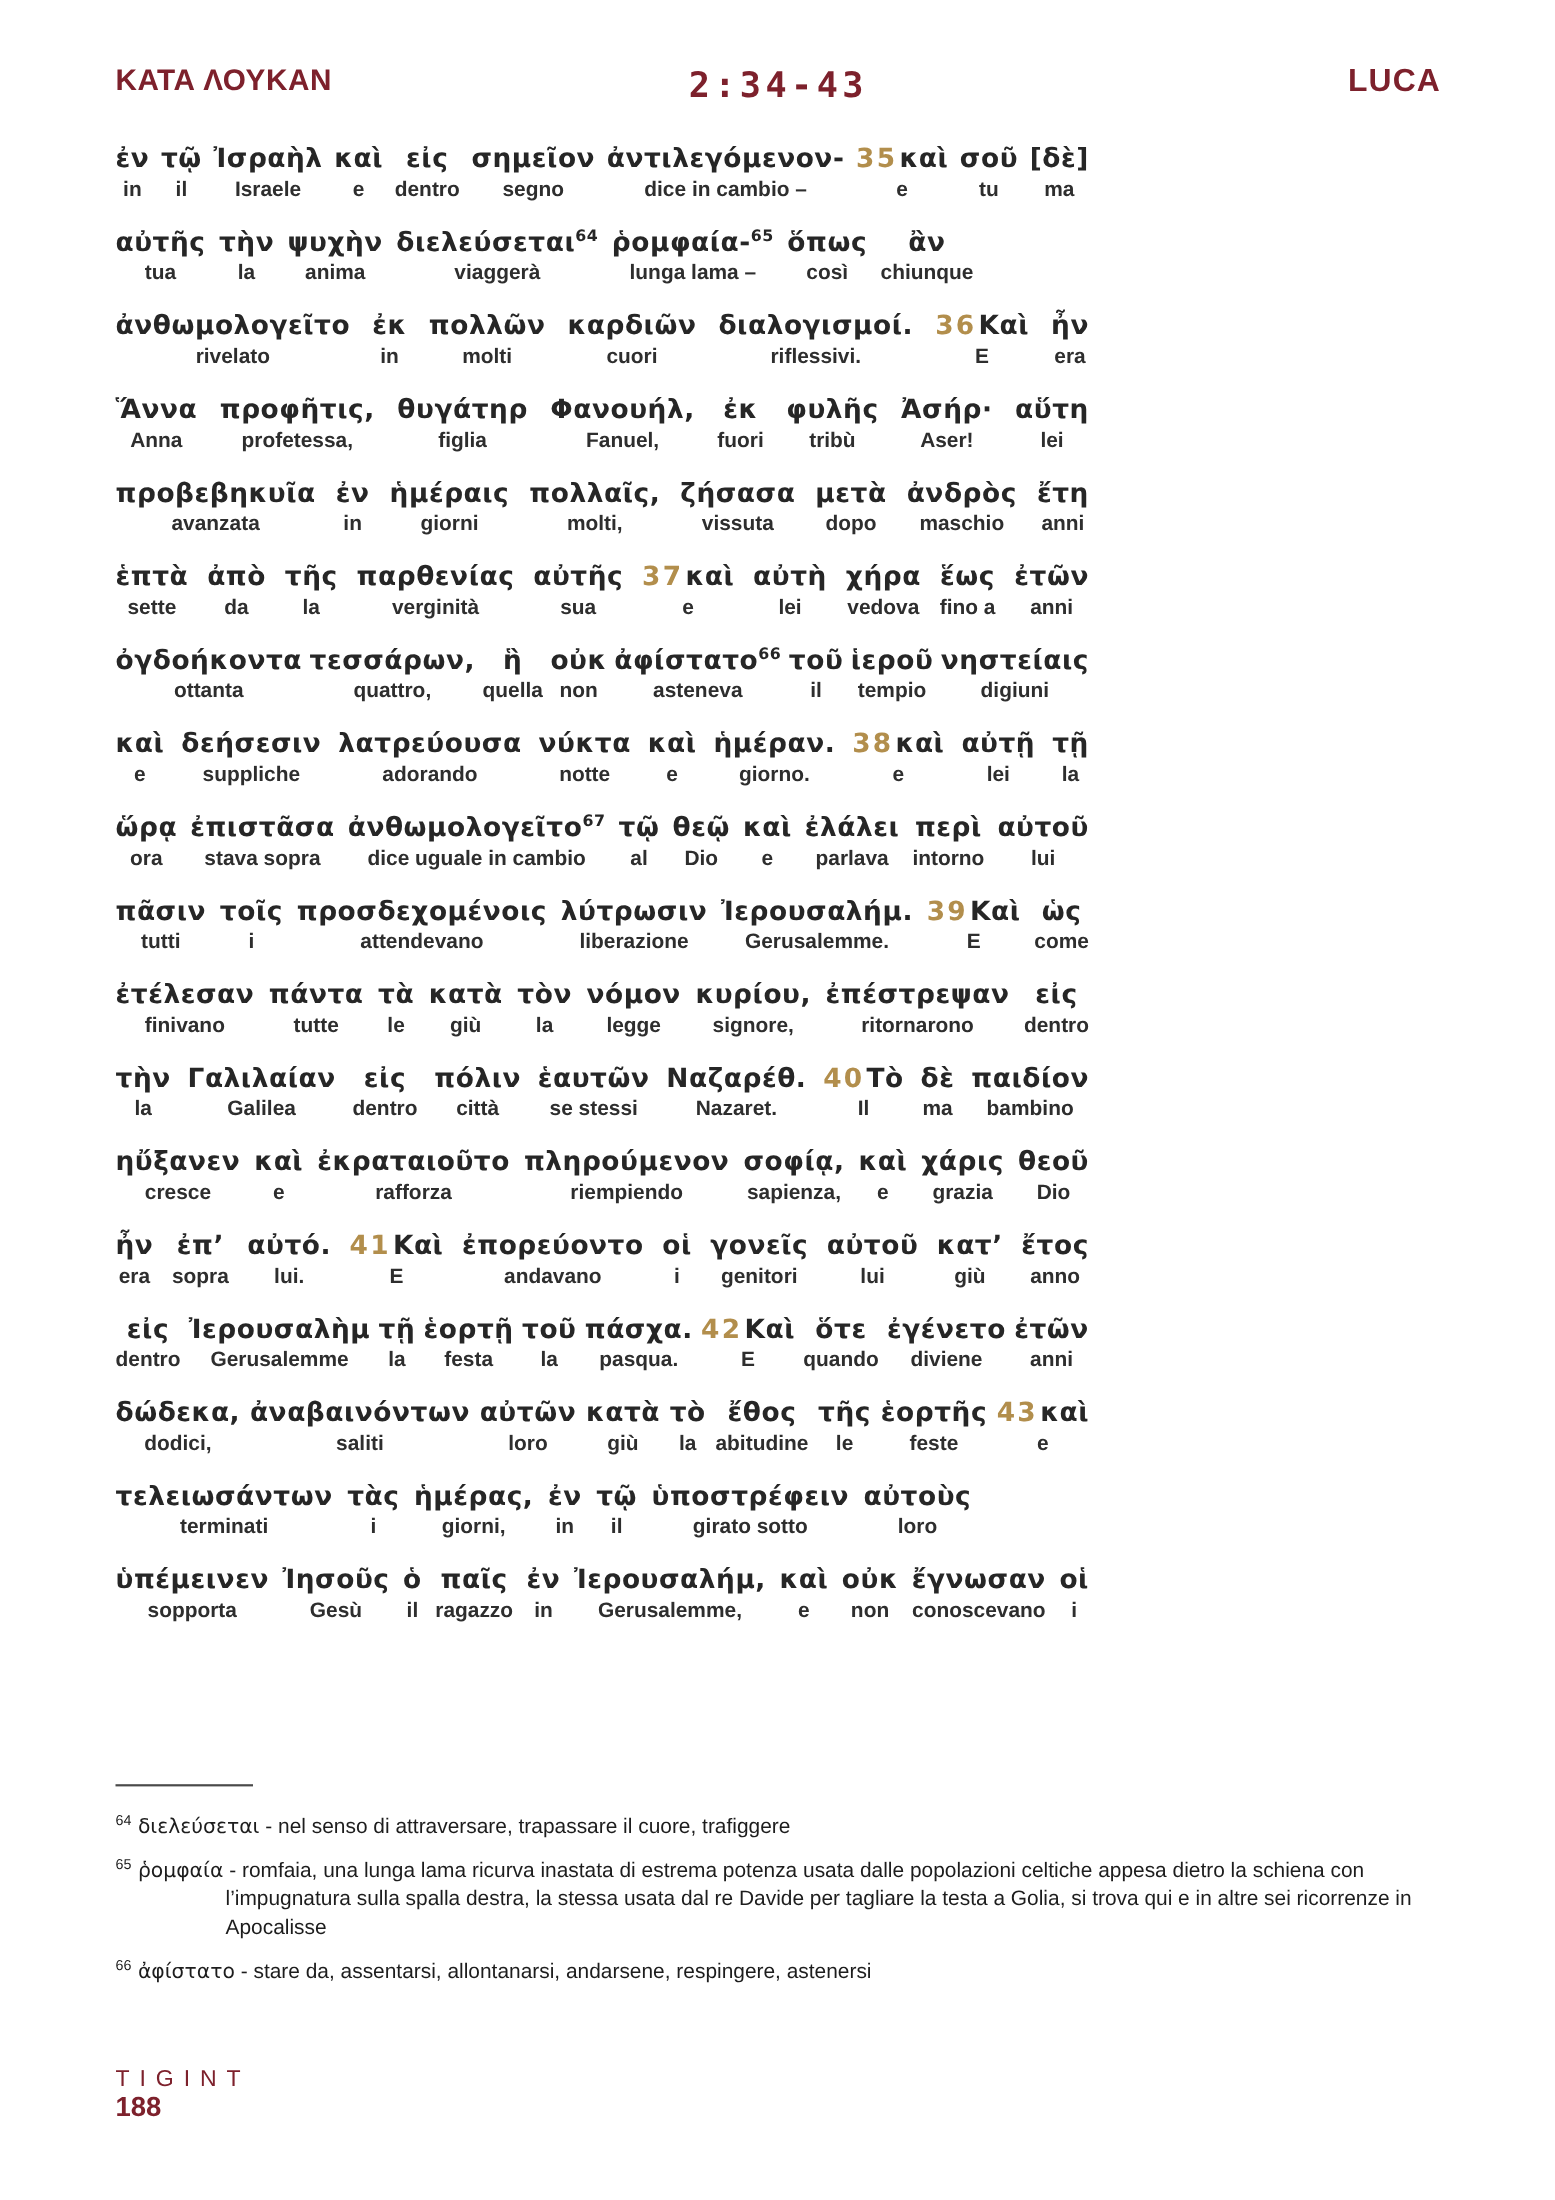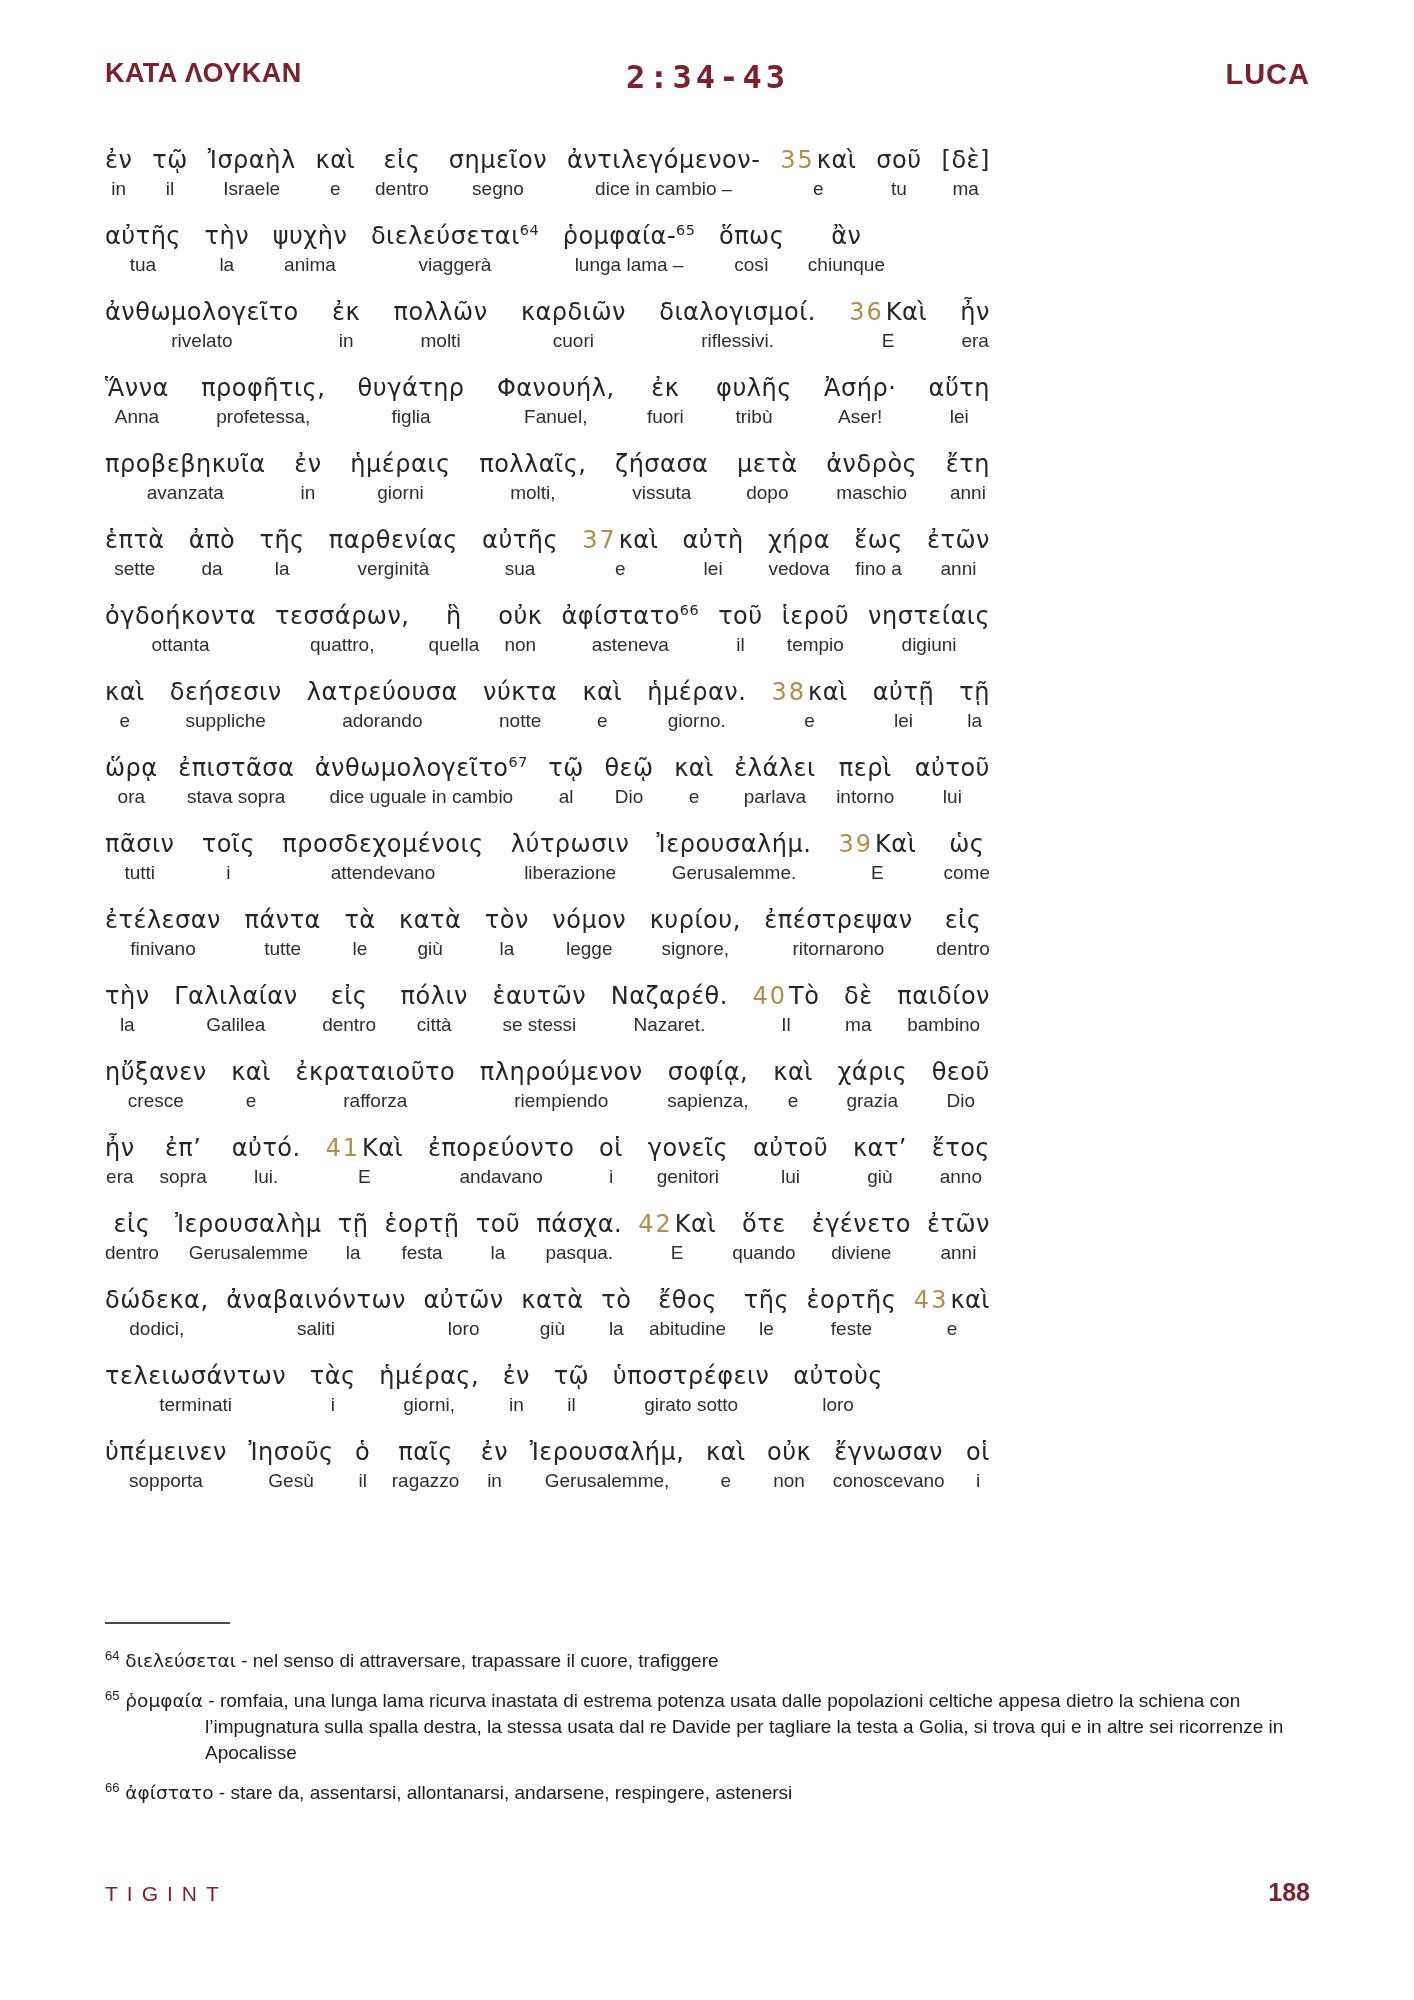--- a/index.html
+++ b/index.html
@@ -12,39 +12,39 @@
   body{font-family:"Liberation Sans",sans-serif;color:var(--ink);}
   .page{position:relative;width:1414px;height:1848px;padding:58px 104px 0 105px;}
 
   
   header{position:relative;height:40px;}
   .h-left{position:absolute;left:0;top:0;font-weight:bold;font-size:27px;color:var(--maroon);letter-spacing:.5px;}
   .h-center{position:absolute;left:50%;top:0;transform:translateX(-50%);font-weight:bold;font-size:32px;color:var(--maroon);letter-spacing:4px;font-family:"DejaVu Sans Mono",monospace;}
   .h-right{position:absolute;right:0;top:0;font-weight:bold;font-size:29px;color:var(--maroon);letter-spacing:1px;}
 
   
-  .interlinear{width:885px;margin-top:46px;}
+  .interlinear{width:885px;margin-top:30px;font-weight:bold;}
   .iline{display:flex;justify-content:space-between;align-items:flex-start;margin-bottom:19px;}
   .iline:nth-child(2){width:780px;}
   .iline:nth-child(17){width:778px;}
   .wpair{display:flex;flex-direction:column;align-items:center;}
   .greek{font-family:"DejaVu Sans",sans-serif;font-size:24px;line-height:32px;letter-spacing:.5px;color:#262626;white-space:nowrap;}
   .gloss{font-size:19px;line-height:25px;color:var(--ink);white-space:nowrap;}
   .verse{color:var(--gold);letter-spacing:2px;margin-right:2px;}
   sup.fnref{font-size:60%;vertical-align:super;line-height:0;}
 
   
   .fnsection{position:absolute;left:105px;right:104px;top:1622px;}
   .fnrule{width:125px;border-top:2px solid #4a4a4a;margin-bottom:24px;}
   .footnote{font-size:19px;line-height:26px;color:#1d1d1d;margin-bottom:14px;padding-left:100px;text-indent:-100px;}
   .footnote .fnref{font-size:13px;}
   .greek-term{font-family:"DejaVu Sans",sans-serif;font-size:18.5px;}
 
   
-  .pagefooter{position:absolute;left:105px;right:104px;top:1878px;display:flex;justify-content:space-between;align-items:baseline;}
+  .pagefooter{position:absolute;left:105px;right:104px;top:1878px;display:flex;justify-content:space-between;align-items:baseline;flex-direction:column;}
   .f-edition{color:var(--maroon);font-size:21px;letter-spacing:9px;}
   .f-page{color:var(--maroon);font-size:25px;font-weight:bold;}
 </style>
 </head>
 <body>
 
 <div class="page">
 
   <header>
     <div class="h-left">ΚΑΤΑ ΛΟΥΚΑΝ</div>

